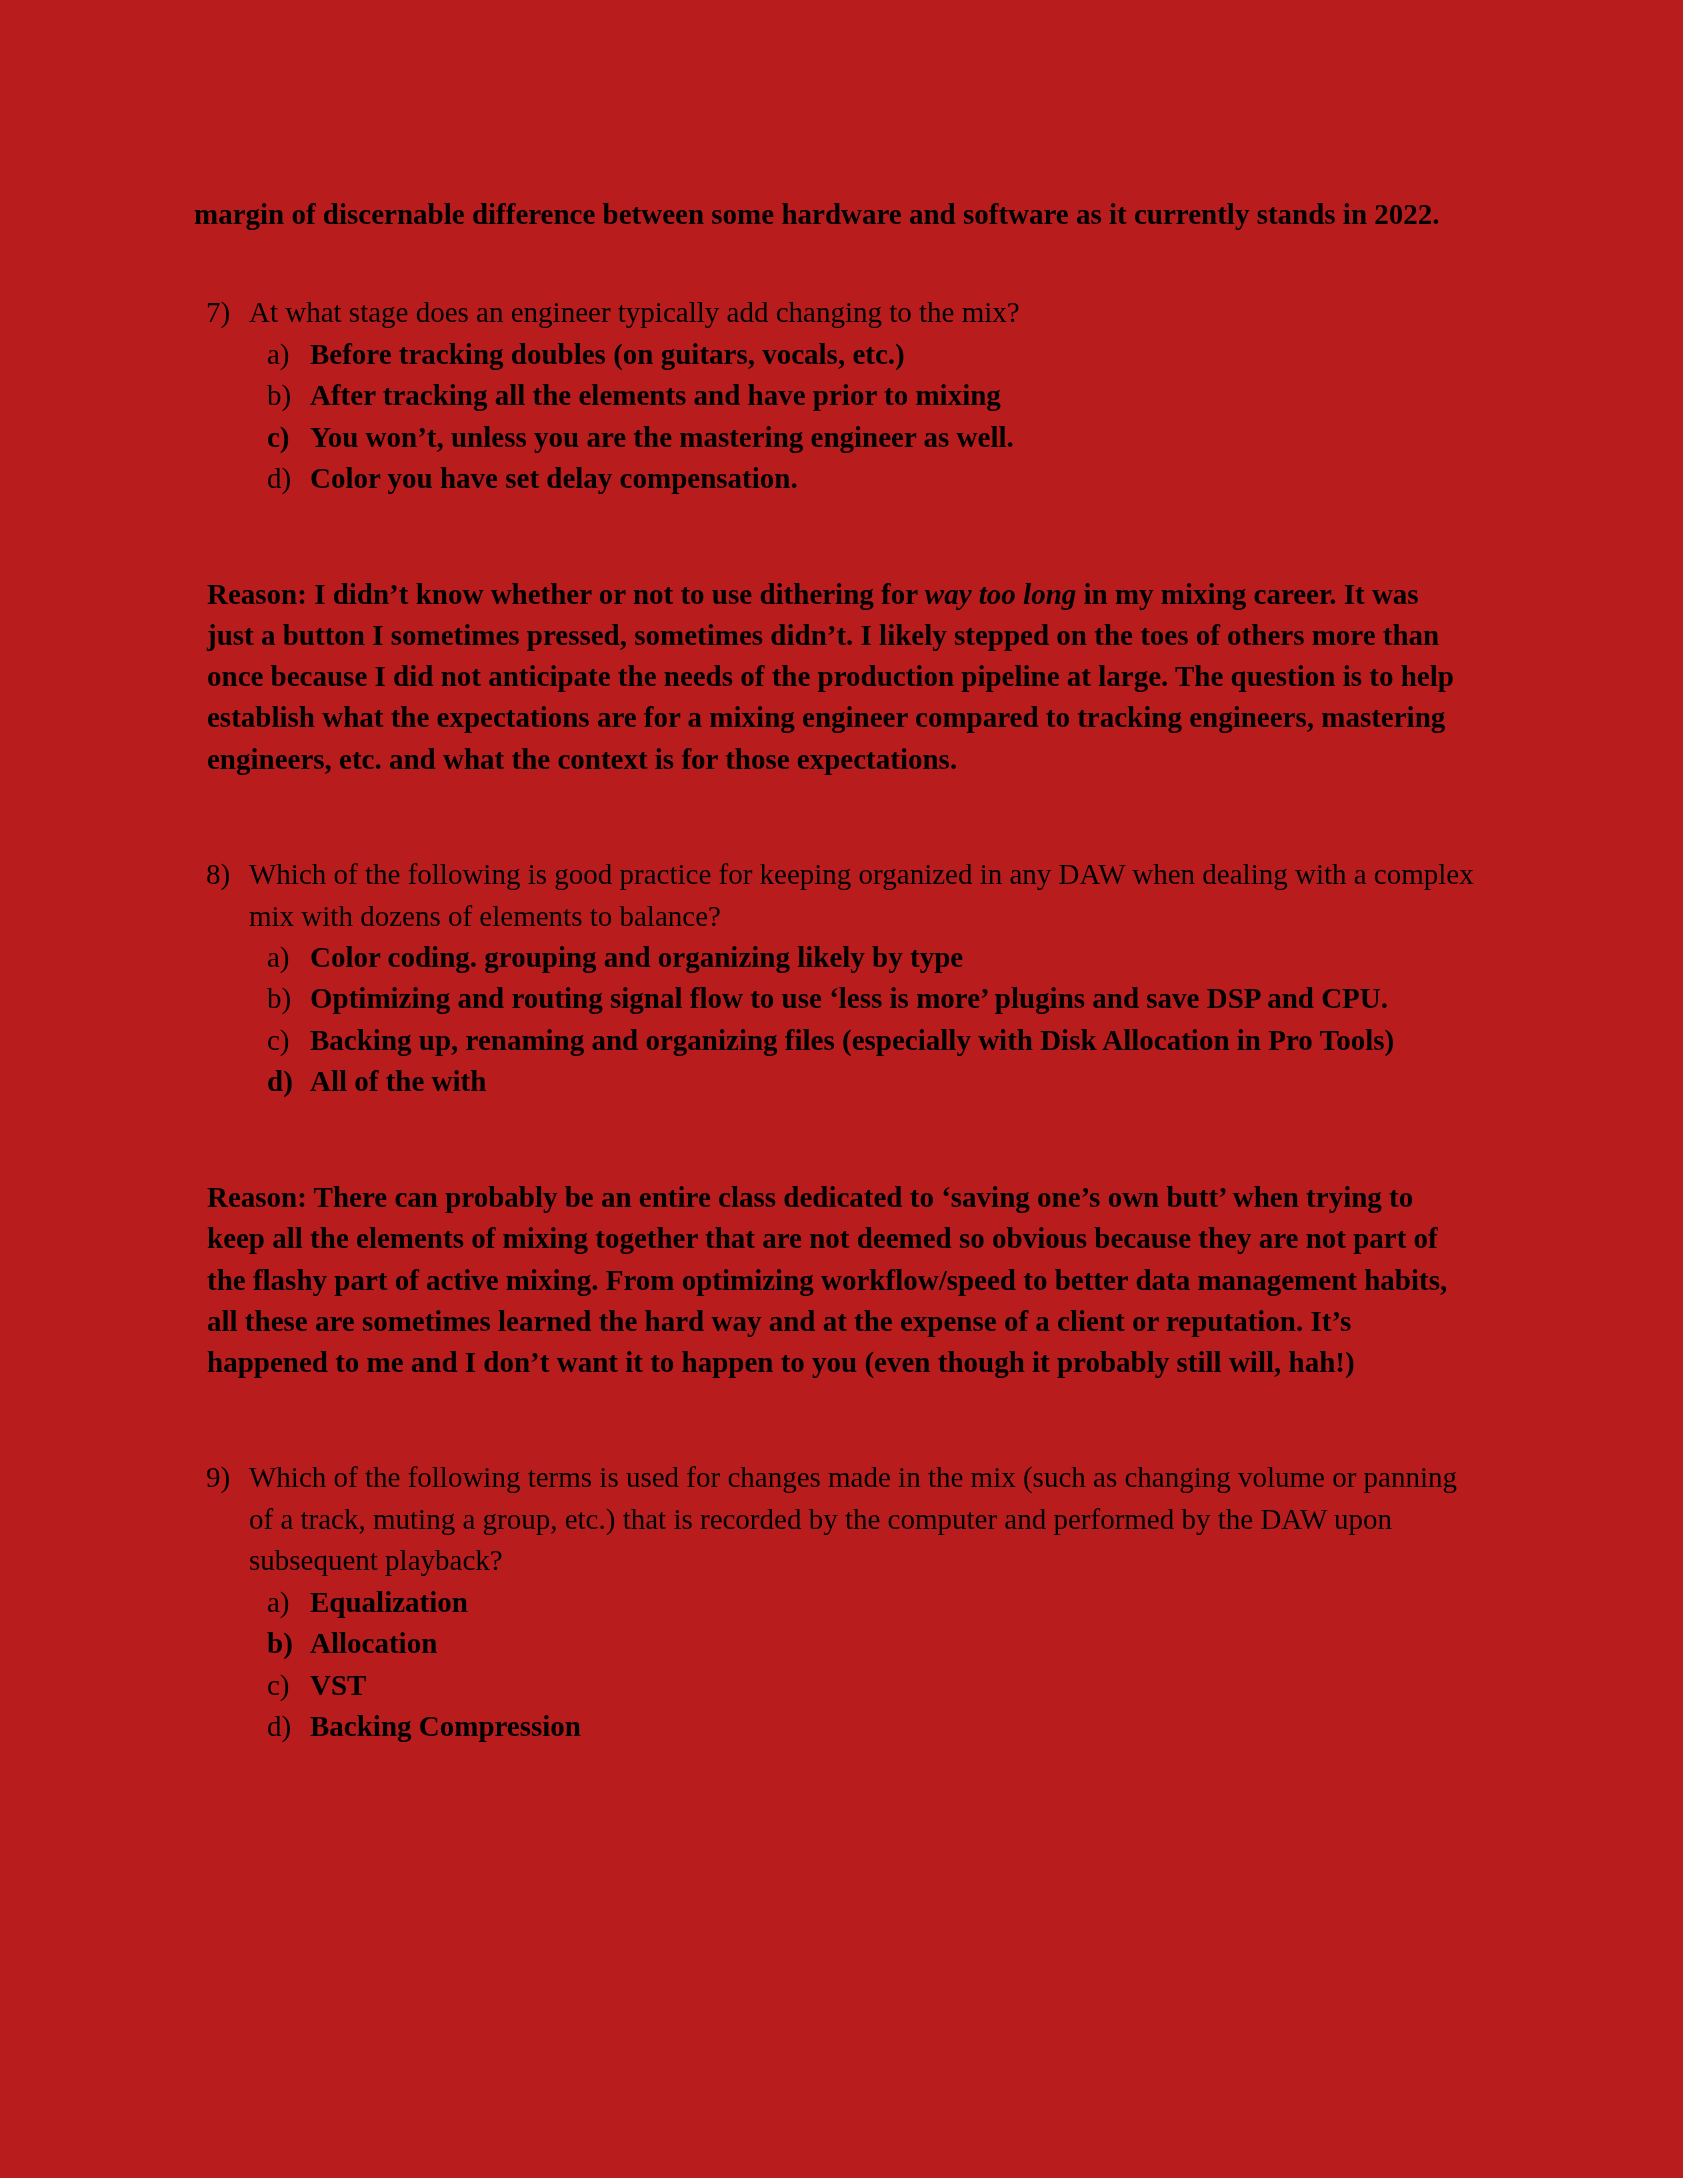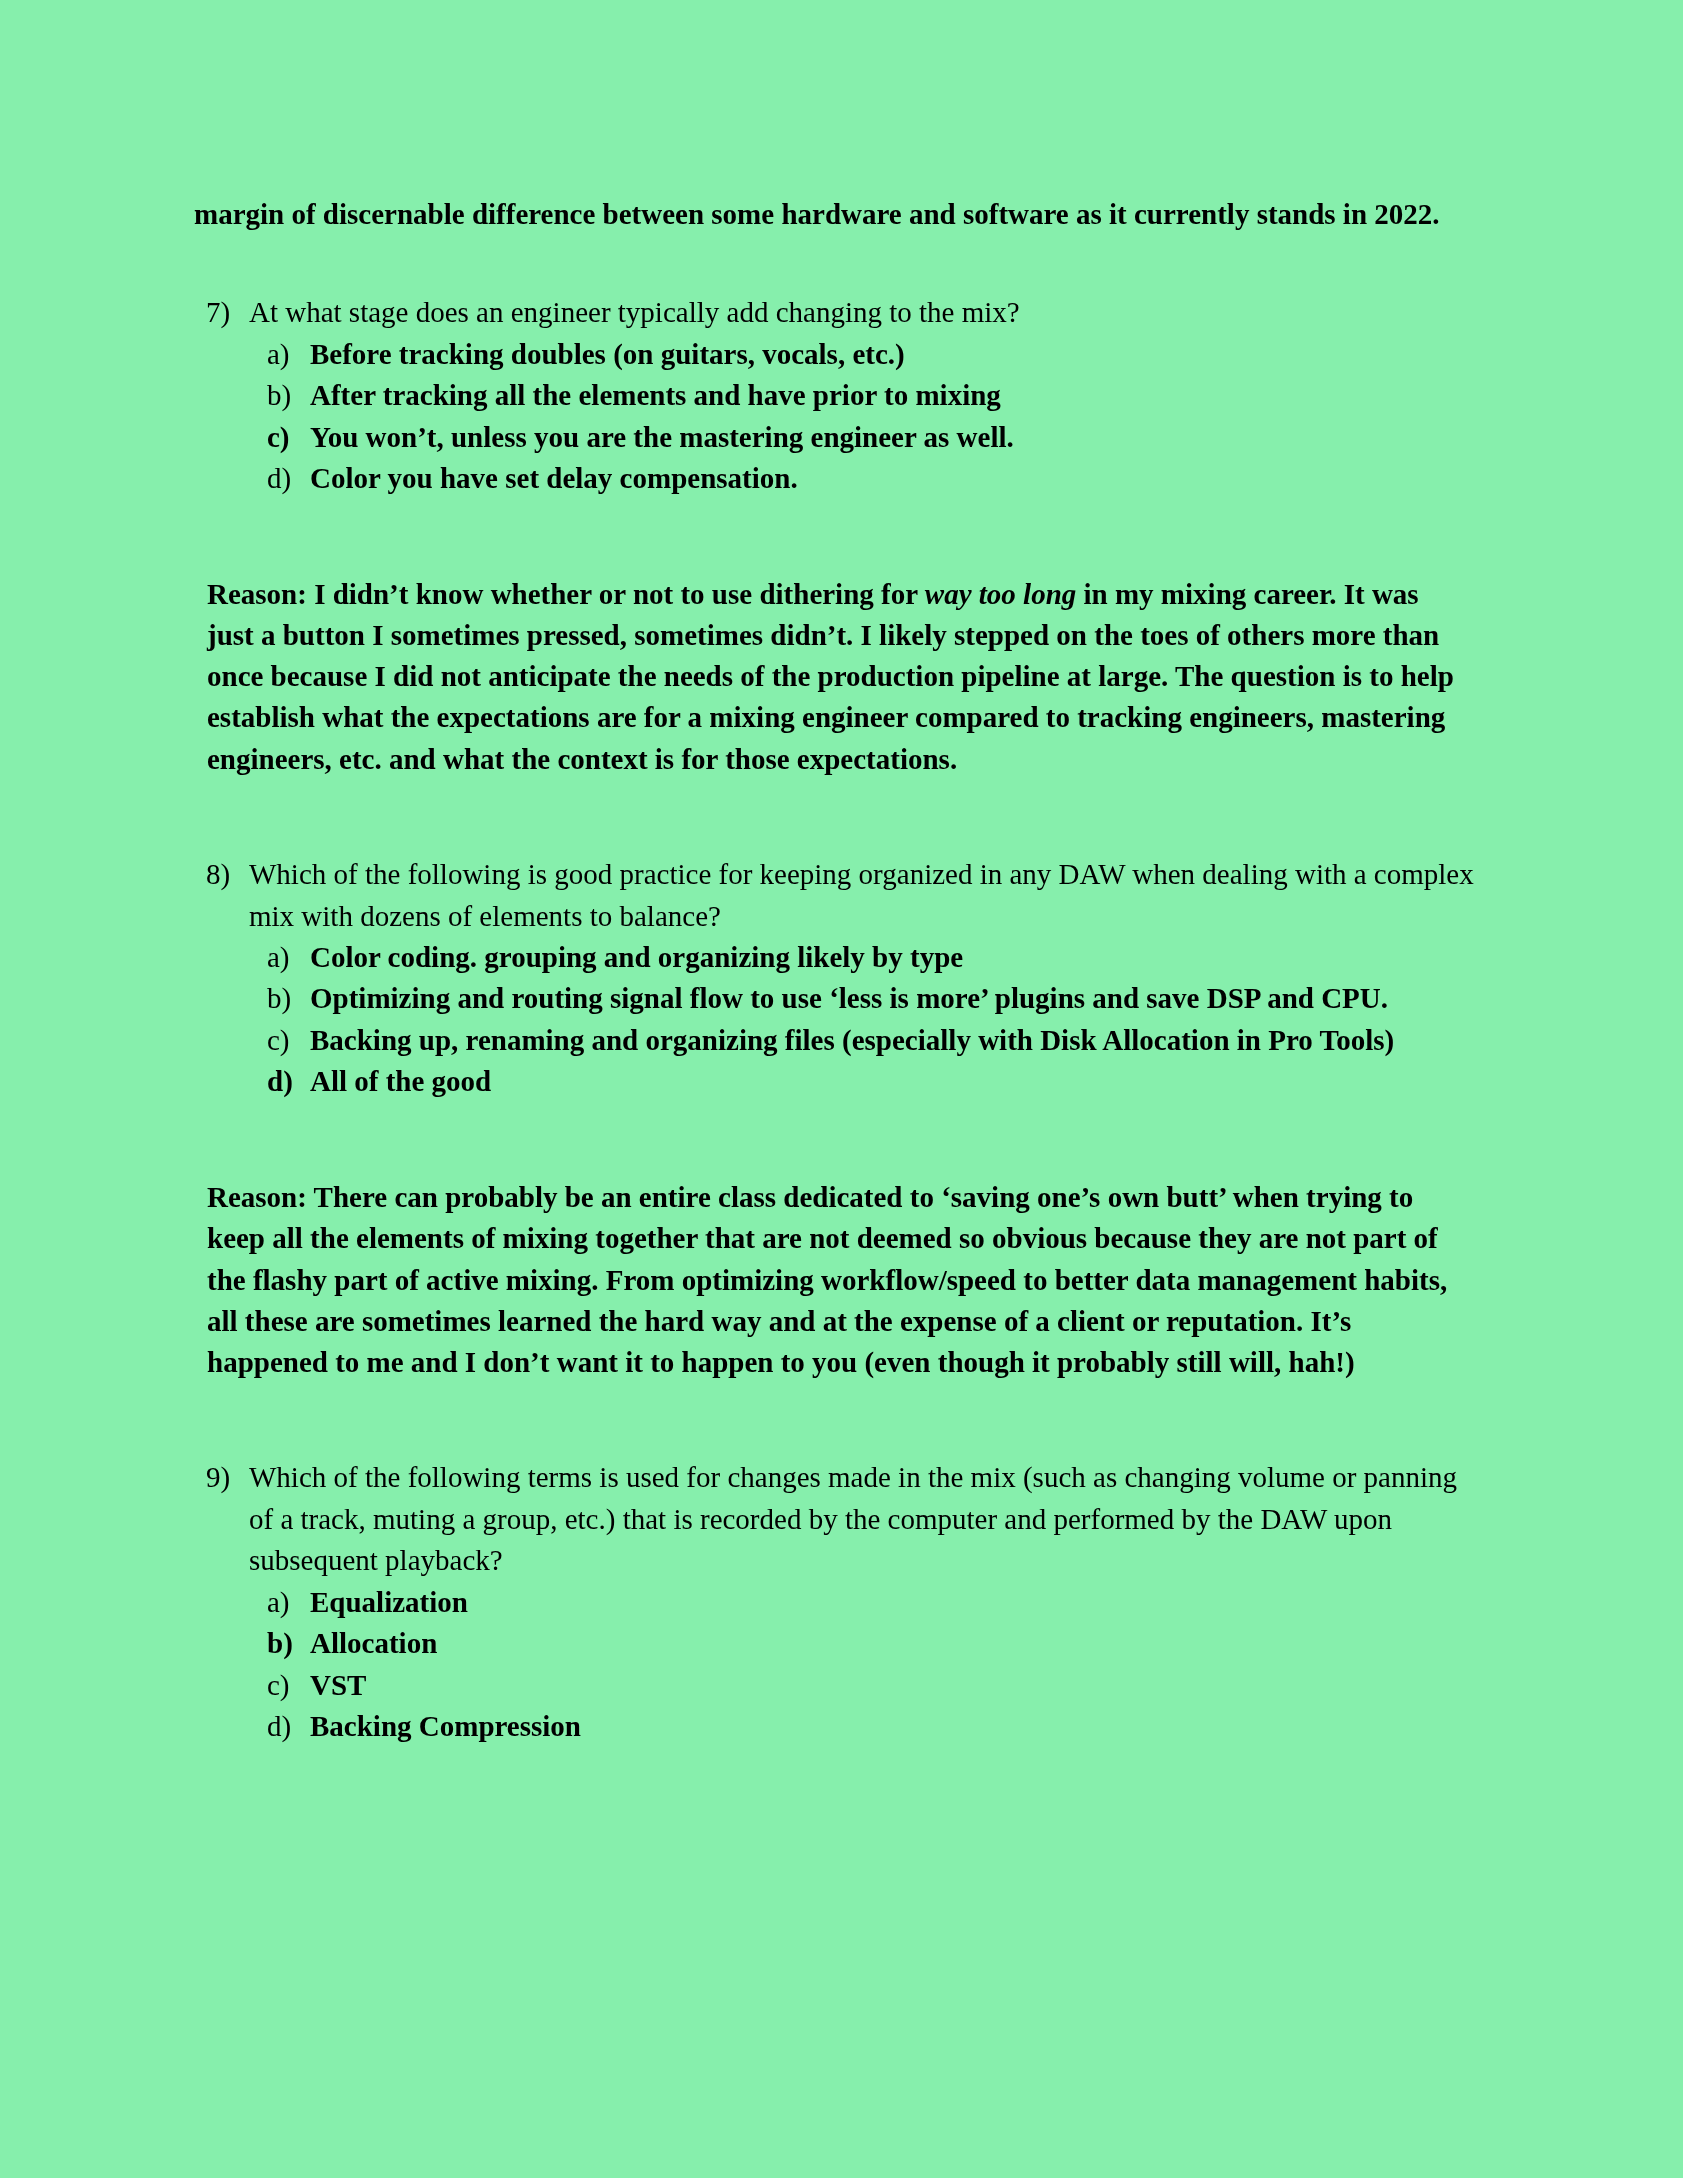--- a/index.html
+++ b/index.html
@@ -11,21 +11,21 @@
     width: 1683px;
     height: 2178px;
     font-family: "Liberation Serif", "DejaVu Serif", serif;
     color: #000000;
     -webkit-font-smoothing: antialiased;
   }
   .page {
     position: relative;
     width: 1683px;
     height: 2178px;
-    background: #86efac;
+    background: #b91c1c;
     box-sizing: border-box;
     padding: 194px 194px 119px 194px;
   }
   .doc-body {
     width: 1287px;
   }
 
   
   .para-bold {
     font-weight: bold;
@@ -152,21 +152,21 @@
         <div class="opt-row">
           <span class="opt-marker">b)</span>
           <span class="opt-text">Optimizing and routing signal flow to use ‘less is more’ plugins and save DSP and CPU.</span>
         </div>
         <div class="opt-row">
           <span class="opt-marker">c)</span>
           <span class="opt-text">Backing up, renaming and organizing files (especially with Disk Allocation in Pro Tools)</span>
         </div>
         <div class="opt-row correct">
           <span class="opt-marker">d)</span>
-          <span class="opt-text">All of the good</span>
+          <span class="opt-text">All of the with</span>
         </div>
       </div>
     </div>
 
     <div class="gap-xl"></div>
 
     <p class="reason-para"><span>Reason:</span><span> There can probably be an entire class dedicated to ‘saving one’s own butt’ when trying to keep all the elements of mixing together that are not deemed so obvious because they are not part of the flashy part of active mixing. From optimizing workflow/speed to better data management habits, all these are sometimes learned the hard way and at the expense of a client or reputation. It’s happened to me and I don’t want it to happen to you (even though it probably still will, hah!)</span></p>
 
     <div class="gap-xl"></div>
 

